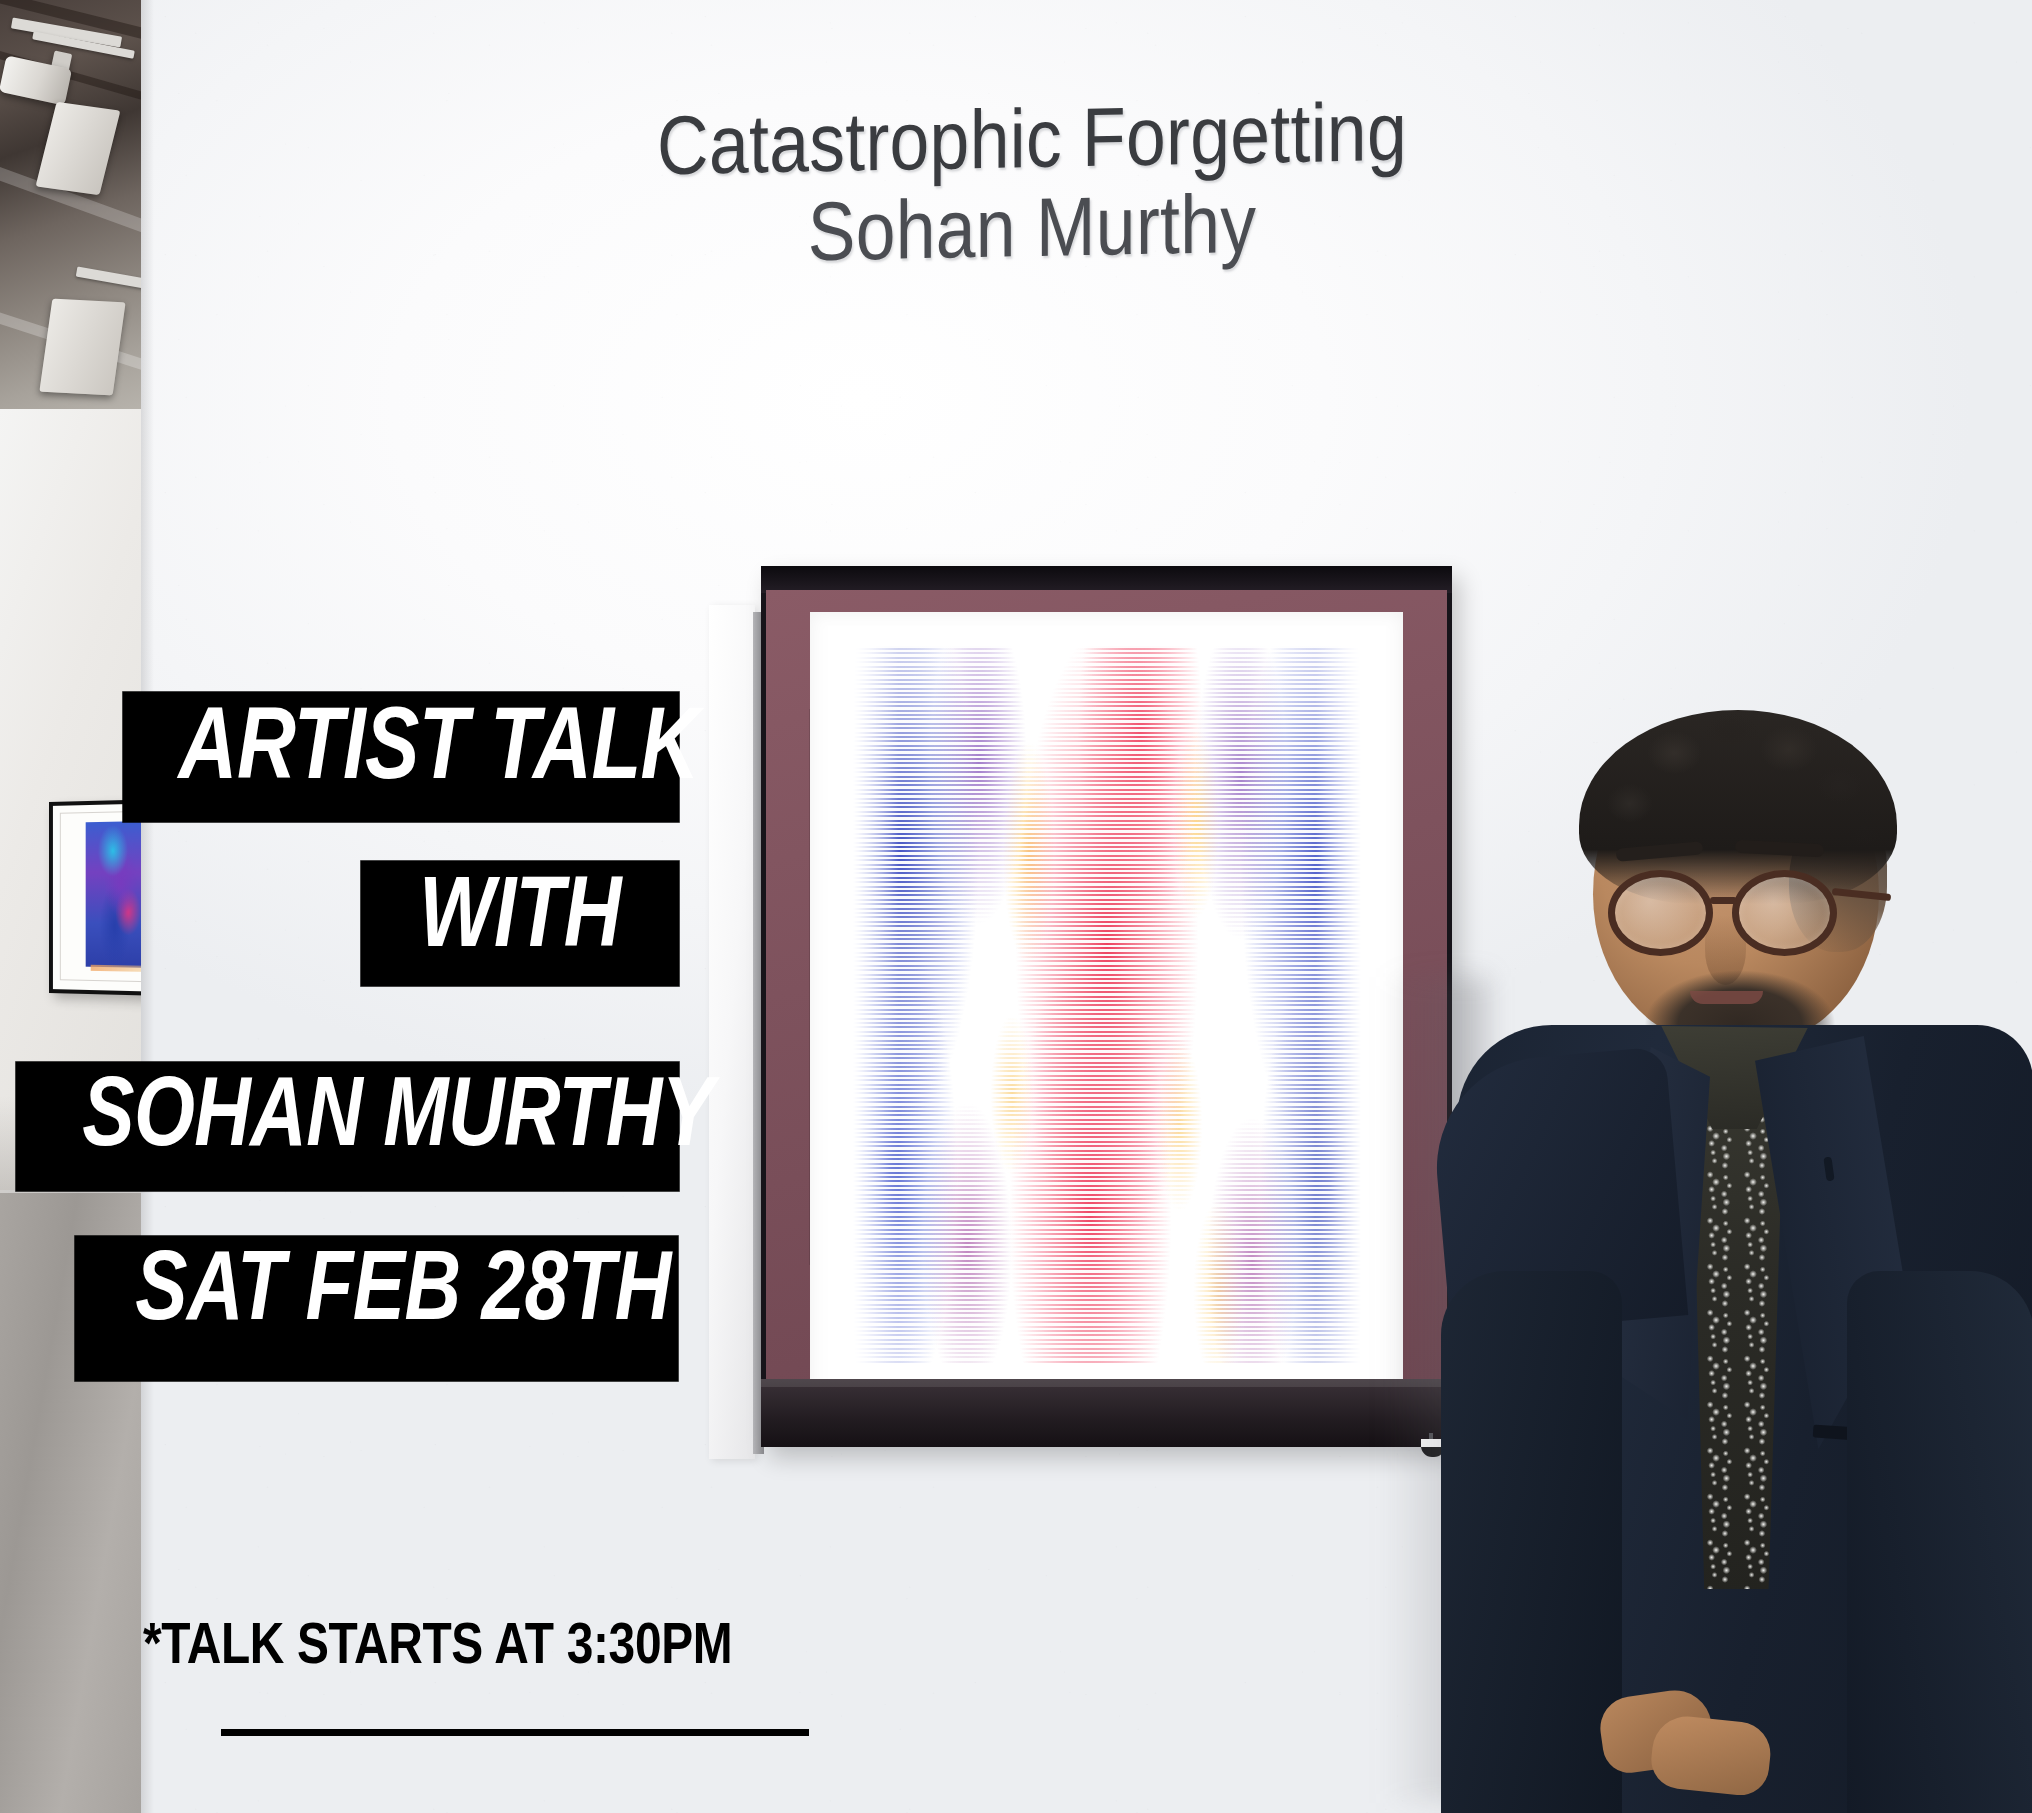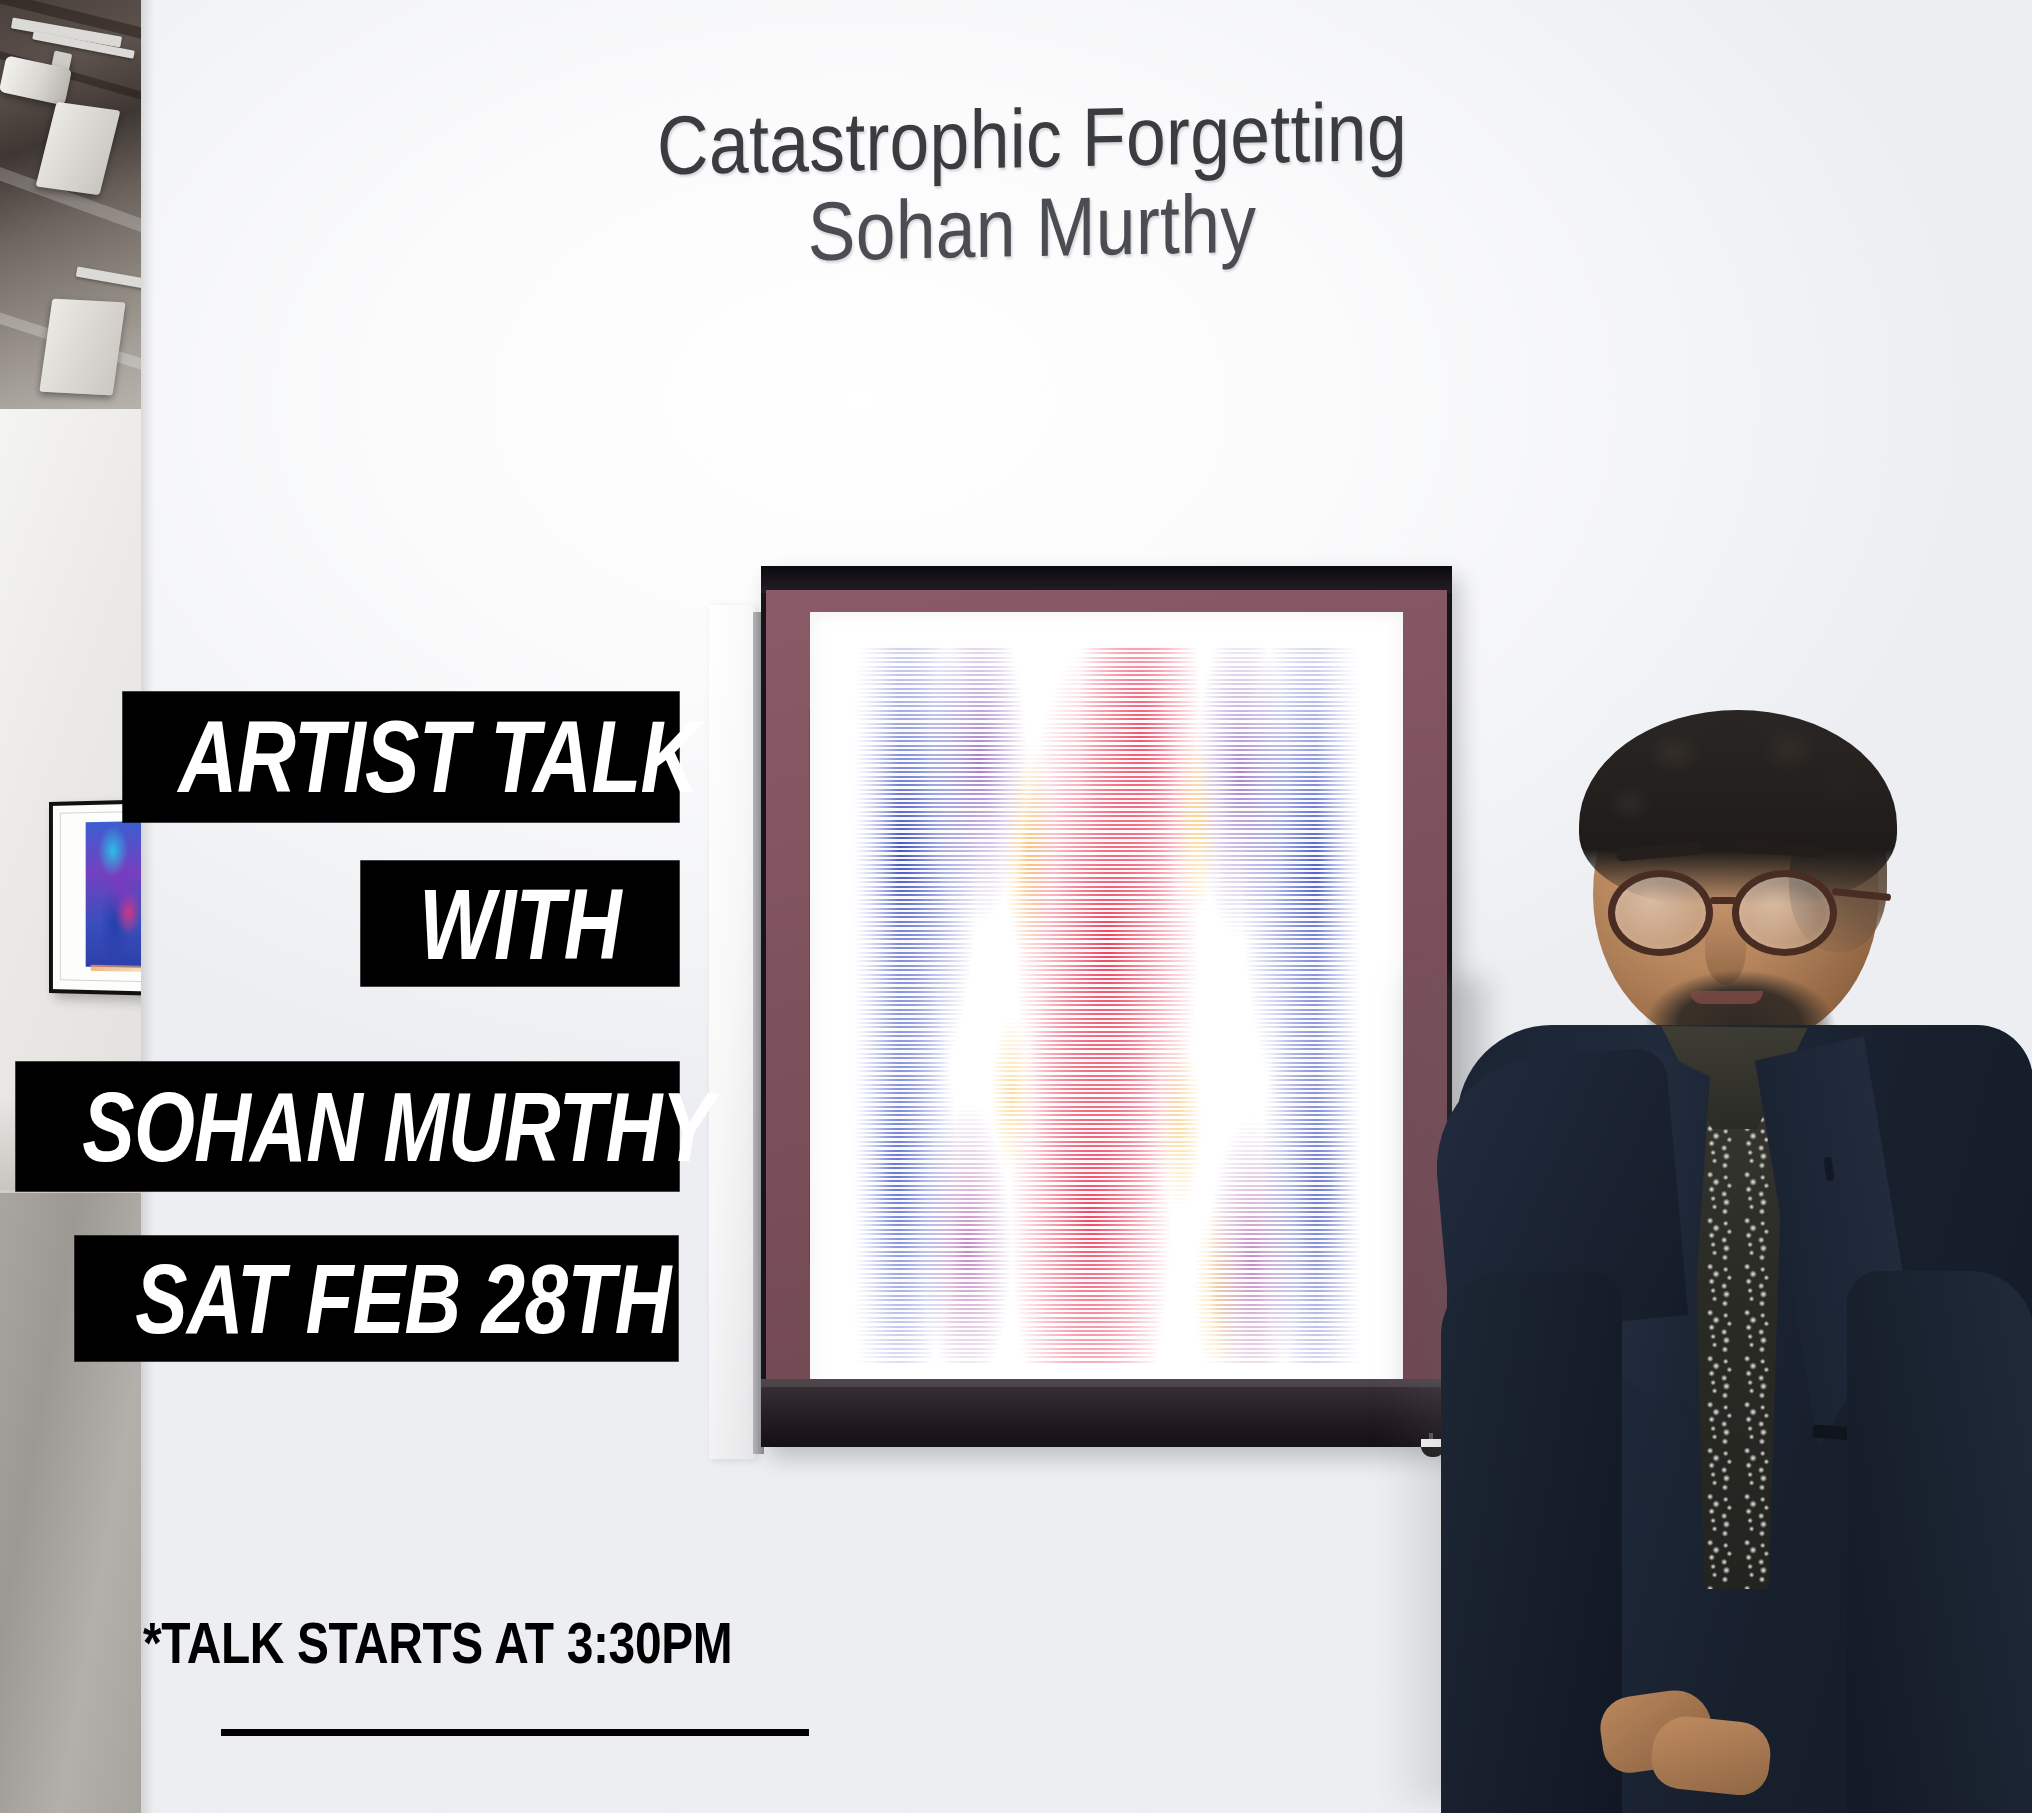--- a/index.html
+++ b/index.html
@@ -375,37 +375,37 @@
     transform:rotate(6deg);
   }
   .person-shadow{
     position:absolute;left:-68px;top:262px;width:103px;height:826px;
     background:linear-gradient(90deg,rgba(110,110,116,0),rgba(96,96,102,.30));
     filter:blur(12.7px);
   }
 
   
   .bar{
-    position:absolute;background:#000;display:flex;align-items:center;
+    position:absolute;background:#000;display:flex;align-items:flex-start;
     box-shadow:0 0 0 0.8px rgba(0,0,0,.9);
   }
   .bar span{
     color:#fff;font-family:"Liberation Sans","DejaVu Sans",sans-serif;
     font-weight:700;font-style:italic;letter-spacing:-0.8px;
     white-space:nowrap;line-height:1;
     transform:scaleX(.80);transform-origin:center;
     width:100%;text-align:center;
   }
   #bar-artist-talk{left:123px;top:692px;width:556px;height:130px;}
   #bar-artist-talk span{font-size:102px;}
   #bar-with{left:361px;top:861px;width:318px;height:125px;}
   #bar-with span{font-size:100px;}
   #bar-sohan-murthy{left:16px;top:1062px;width:663px;height:129px;}
   #bar-sohan-murthy span{font-size:98px;}
-  #bar-date{left:75px;top:1236px;width:603px;height:125px;}
+  #bar-date{left:75px;top:1236px;width:603px;height:145px;}
   #bar-date span{font-size:98px;}
   #bar-time{left:330px;top:1420px;width:349px;height:125px;}
   #bar-time span{font-size:100px;}
 
   .footnote{
     position:absolute;left:143px;top:1610px;width:873px;
     color:#000;font-family:"Liberation Sans","DejaVu Sans",sans-serif;
     font-weight:700;font-size:57px;letter-spacing:-0.4px;white-space:nowrap;
     transform:scaleX(.84);transform-origin:left center;
   }

